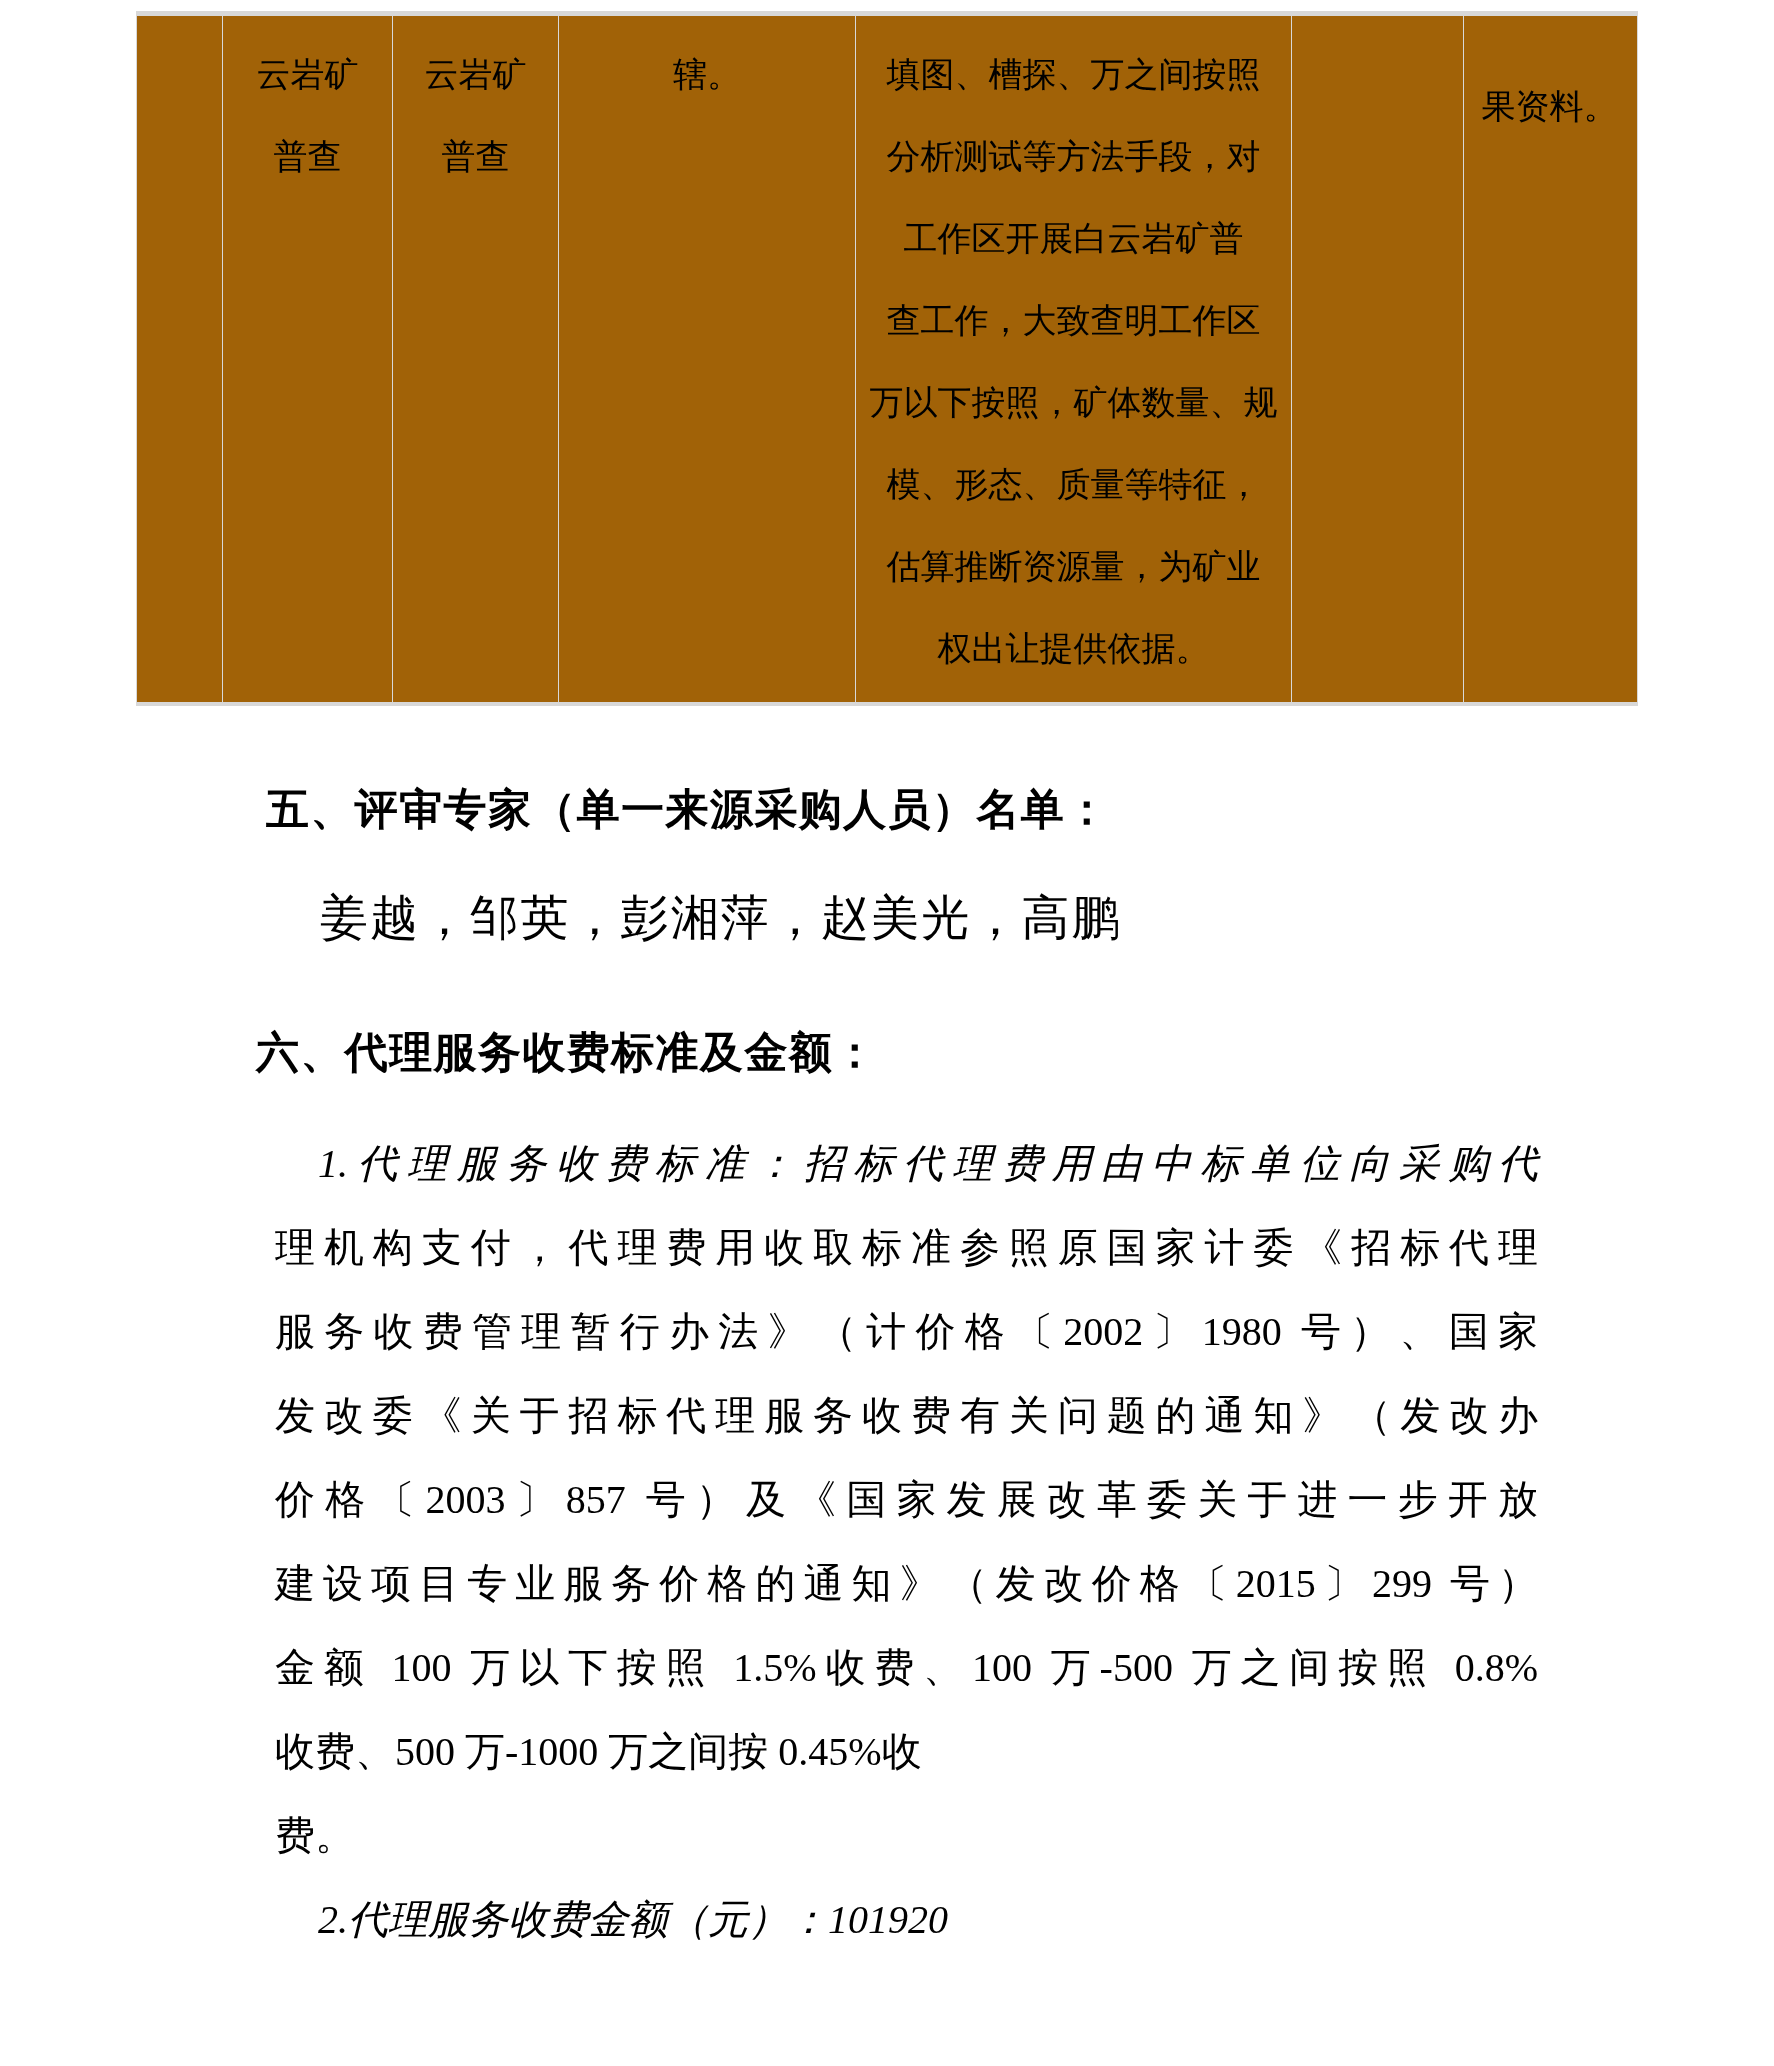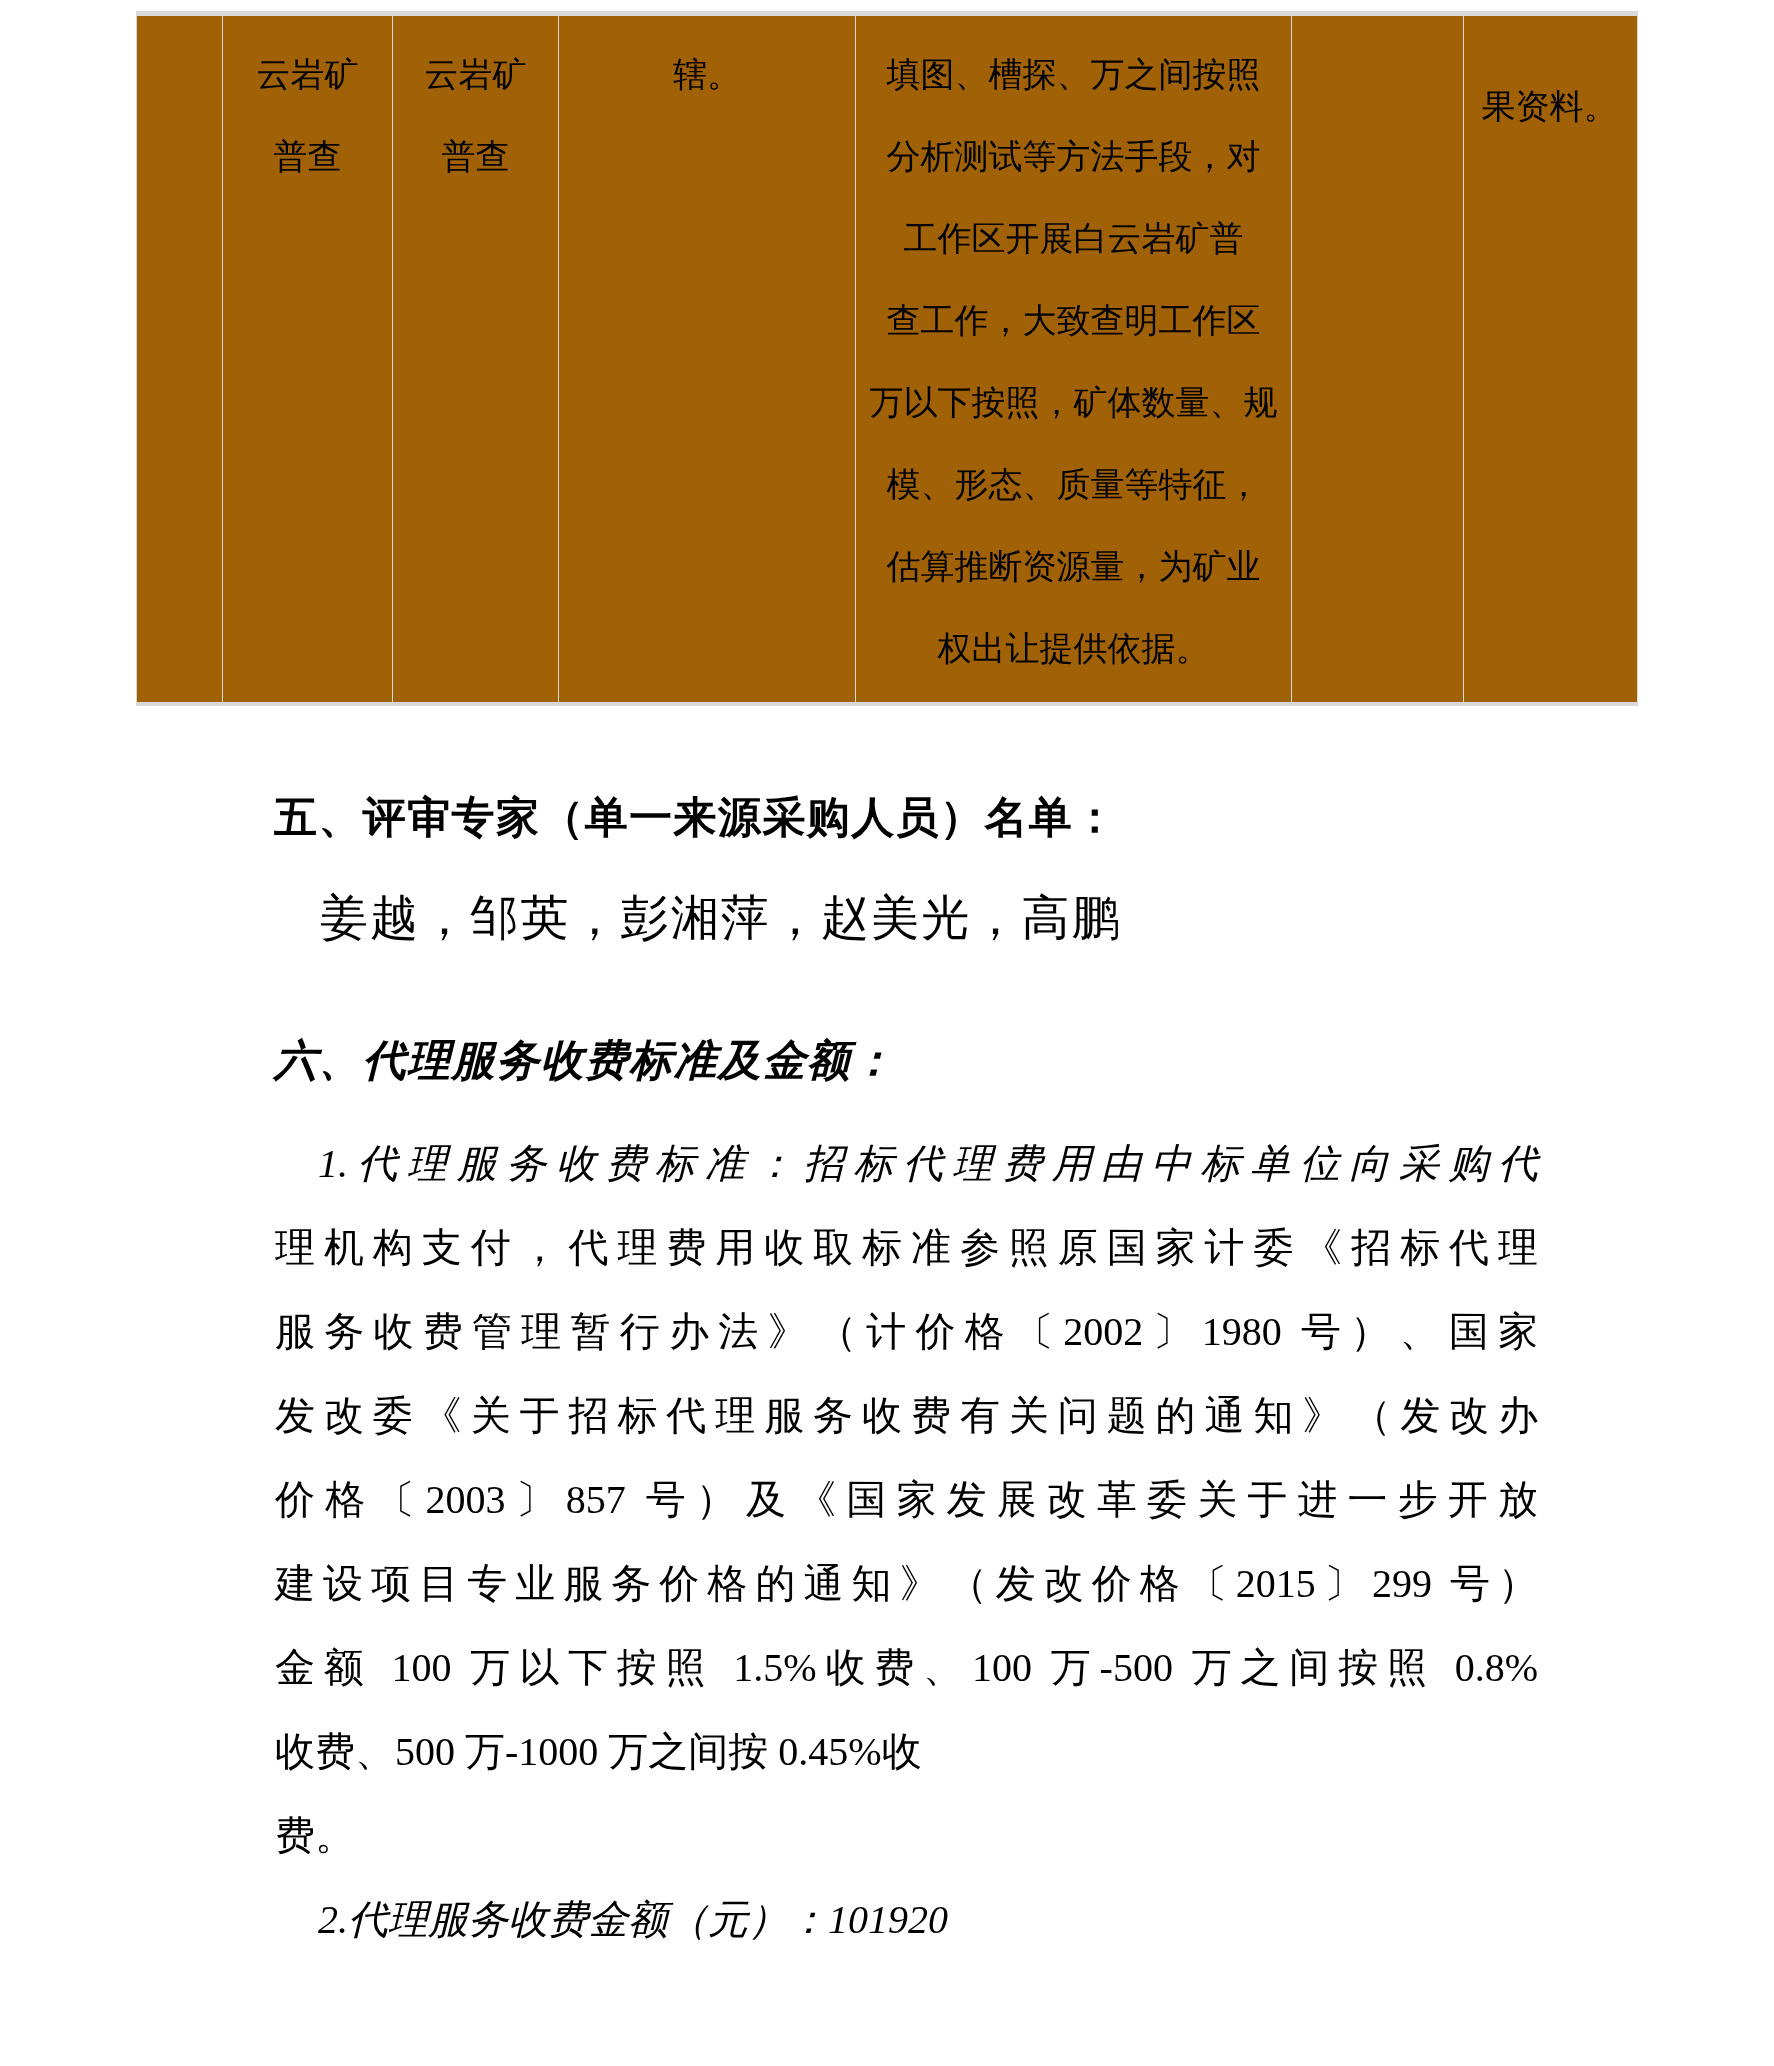--- a/index.html
+++ b/index.html
@@ -52,29 +52,29 @@
   .c3 { width: 166px; }
   .c4 { width: 297px; }
   .c5 { width: 436px; }
   .c6 { width: 172px; }
   .c7 { width: 171px; margin-top: 32px; }
   .cline { height: 82px; line-height: 82px; white-space: nowrap; }
 
   
   .sec-h {
     position: absolute;
-    margin: 8px;
+    margin: 0;
     font-size: 43px;
     font-weight: bold;
     line-height: 47px;
     white-space: nowrap;
     letter-spacing: 1.4px;
   }
   .h5pos { left: 266px; top: 786px; }
-  .h6pos { left: 266px; top: 1029px; font-style: italic; }
+  .h6pos { left: 256px; top: 1029px; }
 
   .names {
     position: absolute;
     left: 320px;
     top: 896px;
     font-size: 48px;
     line-height: 44px;
     white-space: nowrap;
     letter-spacing: 2.1px;
   }

